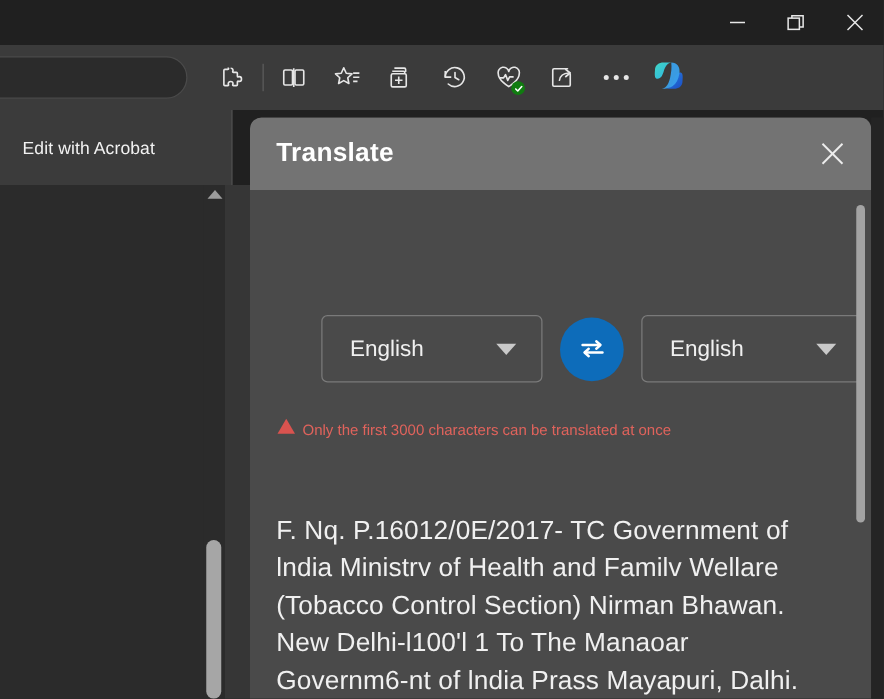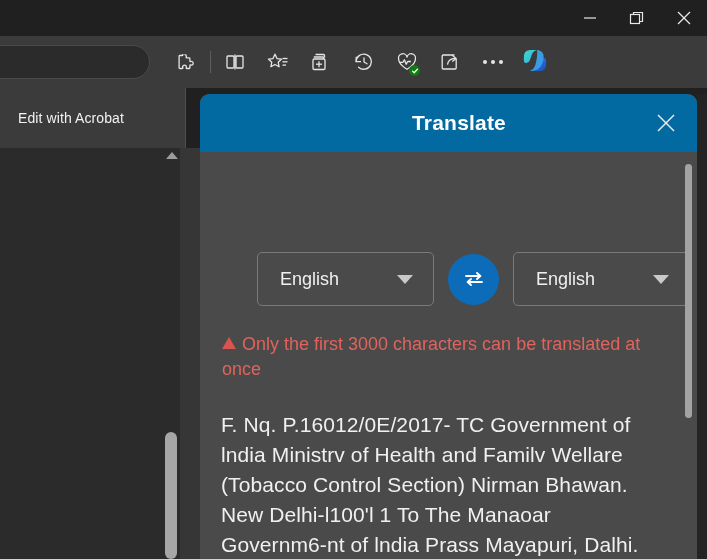--- a/index.html
+++ b/index.html
@@ -74,23 +74,23 @@
     position:absolute;left:180px;top:148px;width:20px;height:411px;background:#363636;
   }
 
   
   .panel{
     position:absolute;left:200px;top:94px;width:497px;height:465px;
     background:#4a4a4a;border-top-left-radius:9px;border-top-right-radius:9px;
     overflow:hidden;
   }
   .panel-header{
-    position:relative;height:58px;background:#0369a1;
+    position:relative;height:58px;background:#737373;
     border-top-left-radius:9px;border-top-right-radius:9px;
-    display:flex;align-items:center;justify-content:center;
+    display:flex;align-items:center;
   }
   .panel-title{
     color:#ffffff;font-size:21px;font-weight:bold;margin-left:21px;letter-spacing:.2px;
   }
   .panel-close{
     position:absolute;right:16px;top:14px;width:30px;height:30px;
     display:flex;align-items:center;justify-content:center;
   }
 
   .panel-body{position:relative;height:407px;}
@@ -106,21 +106,21 @@
     width:0;height:0;border-left:8px solid transparent;border-right:8px solid transparent;
     border-top:9px solid #c9c9c9;margin-right:20px;
   }
   .swap-btn{
     width:51px;height:51px;border-radius:50%;background:#0d6cba;
     display:flex;align-items:center;justify-content:center;margin:0 14px;
   }
 
   .warn{
     position:absolute;left:22px;top:180px;width:430px;
-    color:#e0635c;font-size:18px;line-height:25px;
+    color:#e0635c;font-size:12px;line-height:25px;
   }
   .warn-tri{
     display:inline-block;width:0;height:0;vertical-align:1px;margin-right:6px;
     border-left:7px solid transparent;border-right:7px solid transparent;
     border-bottom:12px solid #d9534f;
   }
 
   .translated-text{
     position:absolute;left:21px;top:258px;width:437px;
     color:#f0f0f0;font-size:21px;line-height:30px;letter-spacing:.1px;

